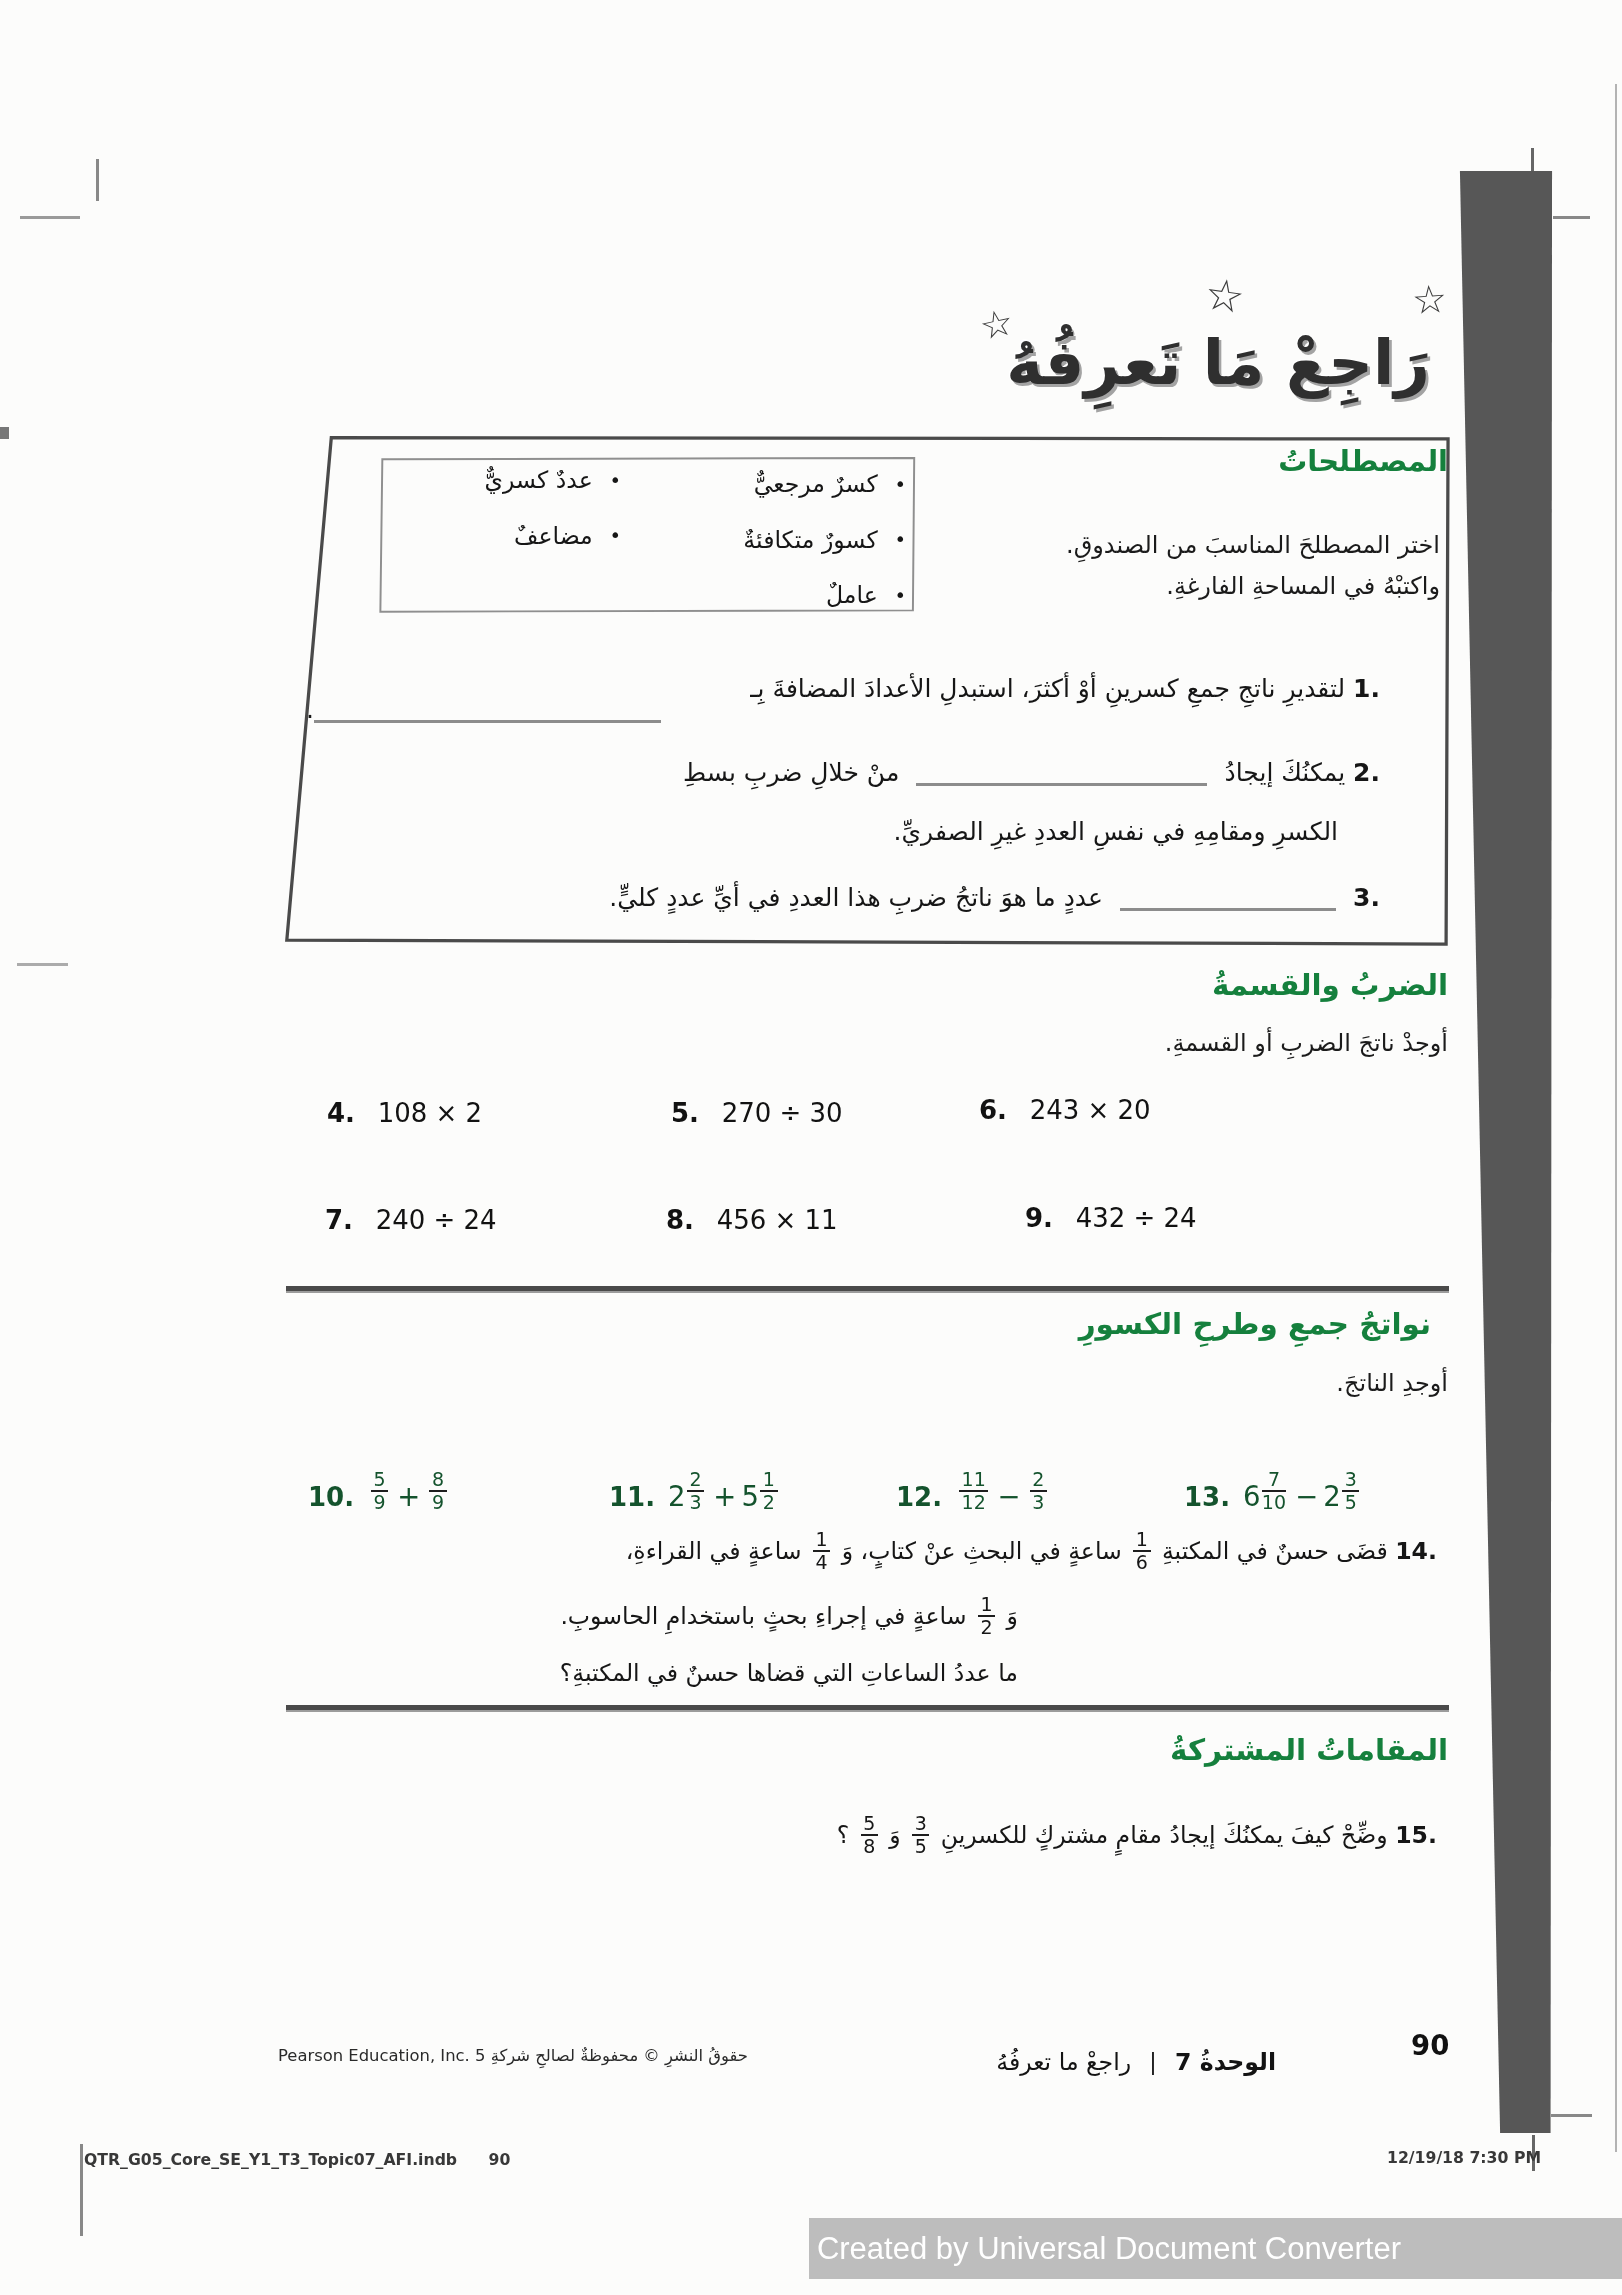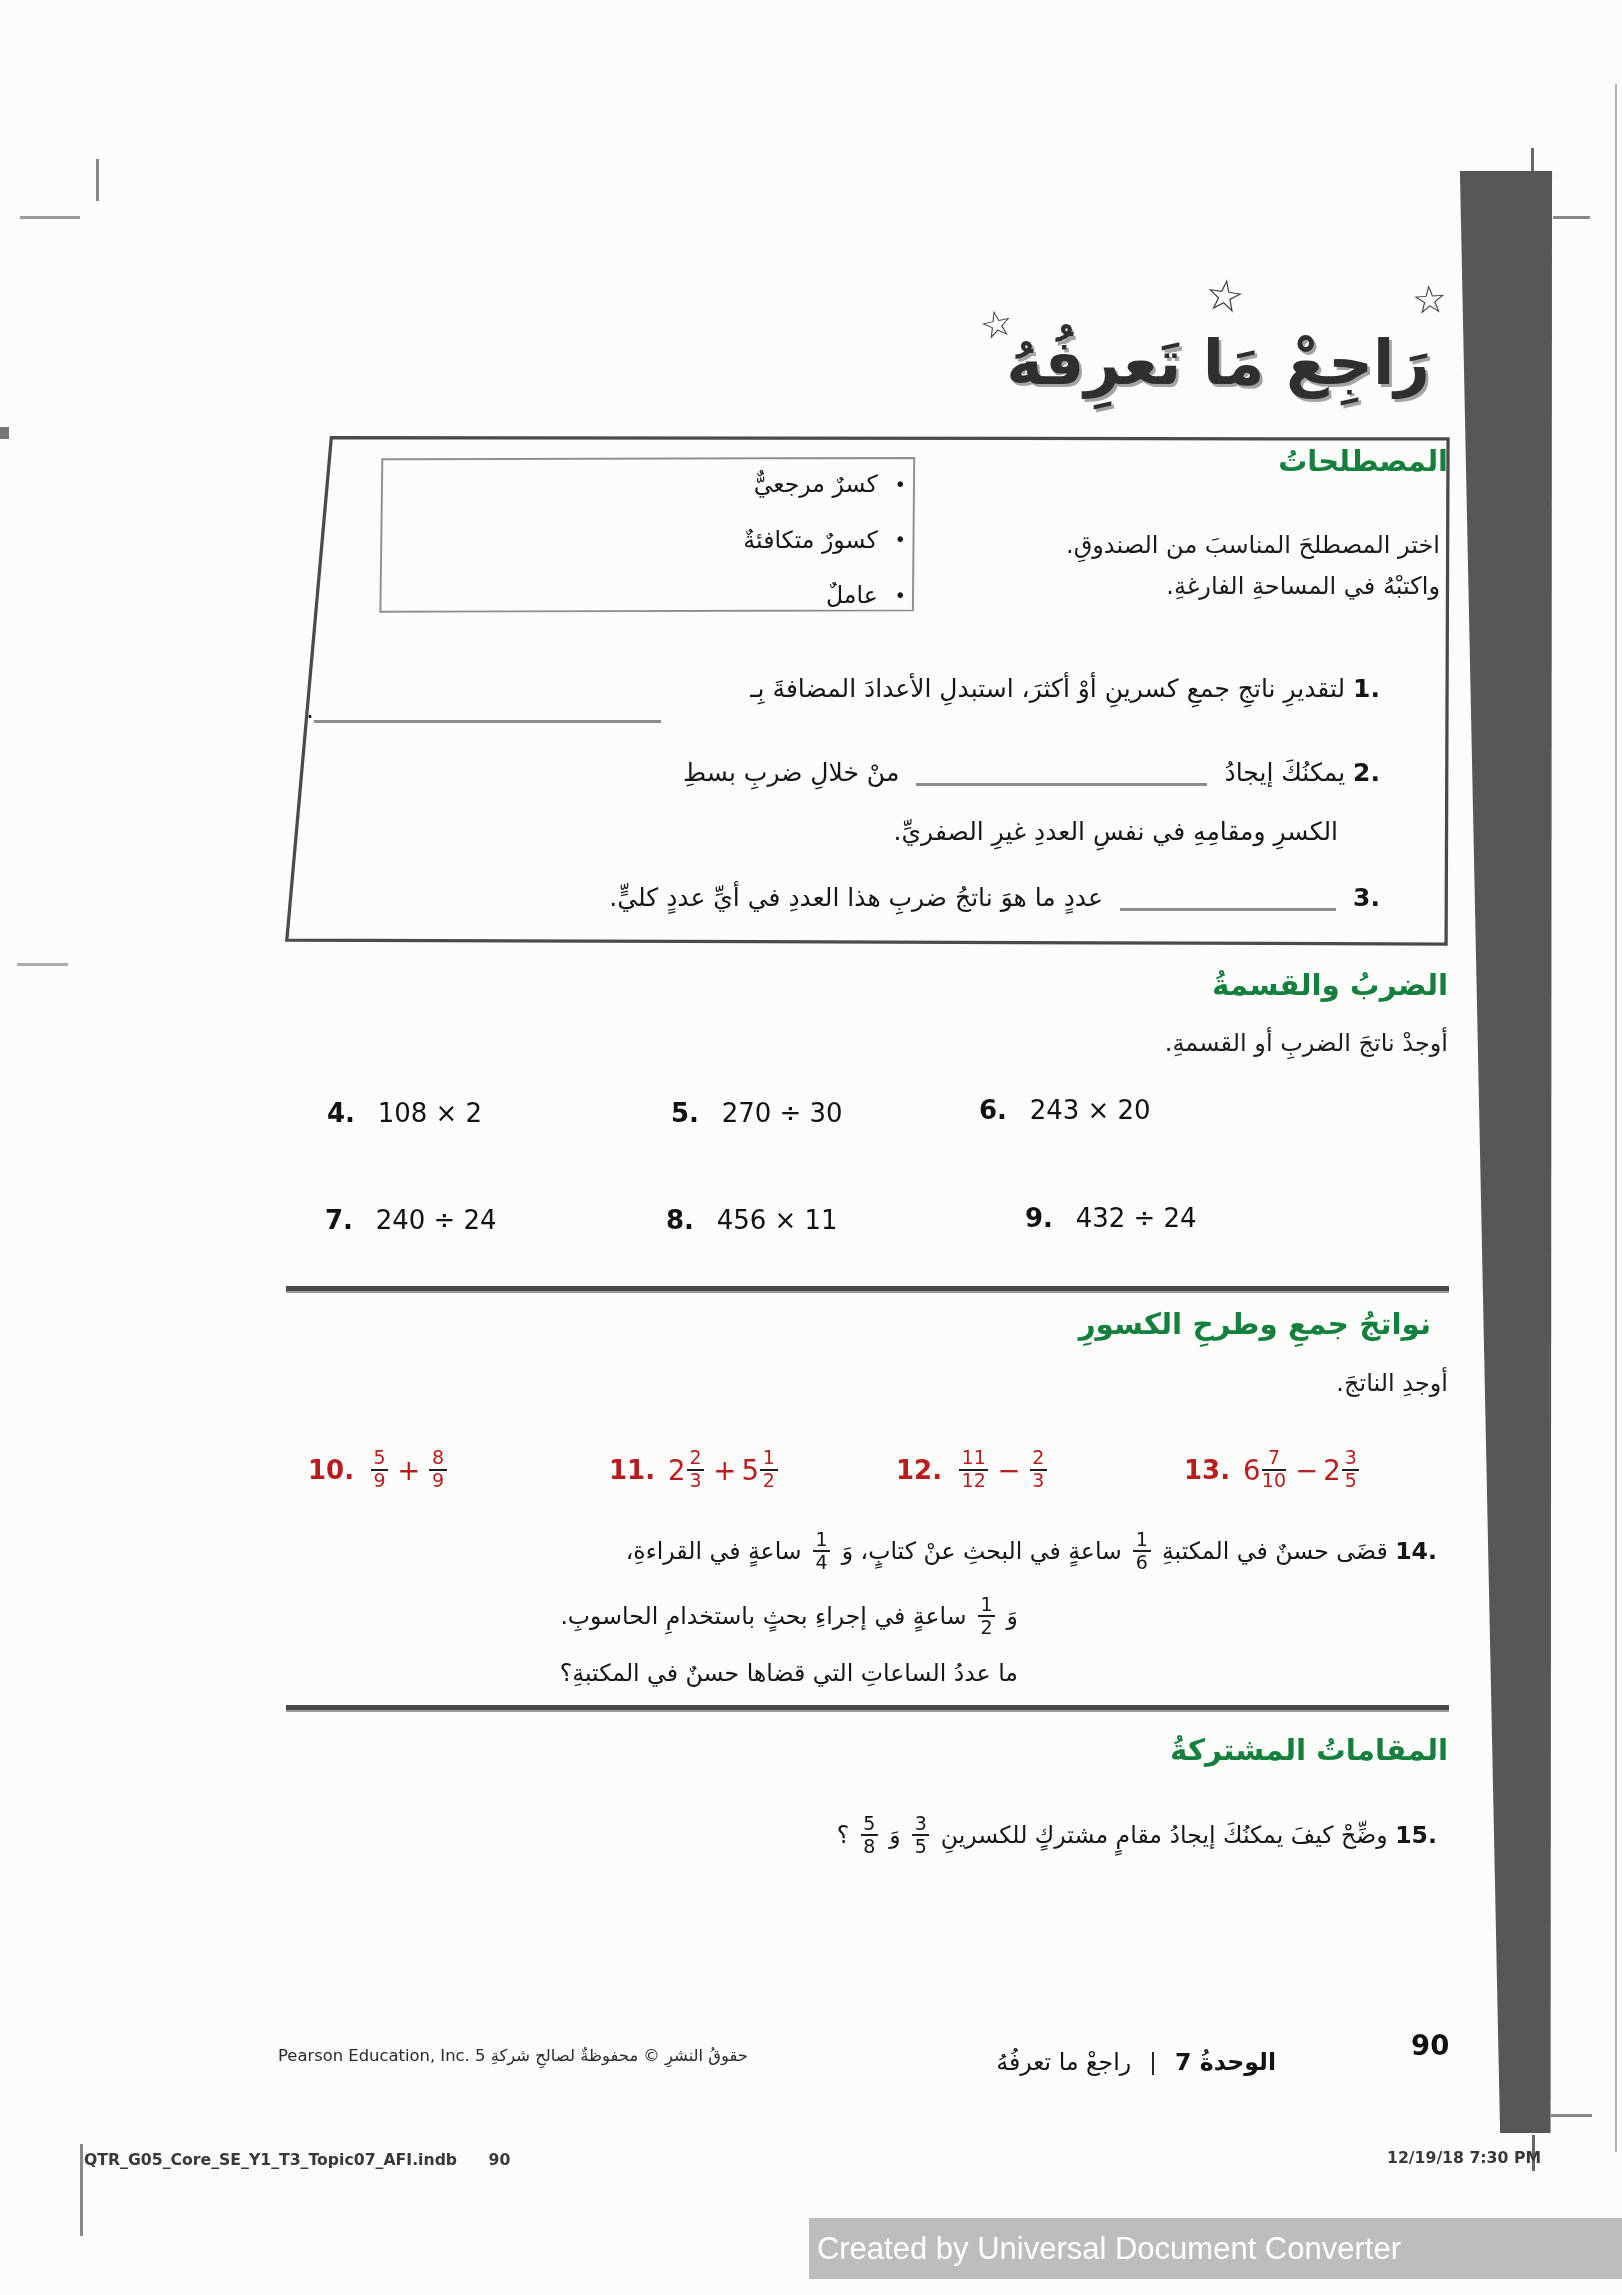--- a/index.html
+++ b/index.html
@@ -9,21 +9,21 @@
   .rtl{direction:rtl;unicode-bidi:embed;}
   .heading{font-weight:bold;font-size:29.4px;color:#15803d;white-space:nowrap;}
   .body-text{font-size:24px;color:#1b1b1b;white-space:nowrap;}
   .qline{font-size:25px;color:#161616;white-space:nowrap;}
   .qnum{font-weight:bold;}
   .blank{display:inline-block;border-bottom:3.3px solid #8c8c8c;height:25px;vertical-align:-5.2px;}
   .term{font-size:23.6px;color:#161616;white-space:nowrap;margin-bottom:27.5px;}
   .bullet{margin-left:9.2px;font-size:19.6px;vertical-align:1.3px;}
   .prob{font-size:26px;color:#121212;white-space:nowrap;direction:ltr;}
   .prob .pnum{font-weight:bold;margin-right:14.4px;font-size:26px;}
-  .fprob{display:flex;align-items:center;font-size:27.5px;color:#b91c1c;direction:ltr;white-space:nowrap;}
+  .fprob{display:flex;align-items:flex-end;font-size:27.5px;color:#14532d;direction:ltr;white-space:nowrap;}
   .fprob .pnum{font-weight:bold;font-size:26px;margin-right:13px;}
   .frac{display:inline-block;vertical-align:-0.52em;text-align:center;line-height:1.02;
         font-size:19px;direction:ltr;margin:0 3.9px;}
   .frac .fn{display:block;border-bottom:2px solid #1e1e1e;padding:0 2.6px 0.7px;}
   .frac .fd{display:block;padding-top:0.7px;}
   .whole{font-size:27.5px;}
   .op{margin:0 5.2px;}
   .star{position:absolute;color:#3d3d3d;line-height:1;}
   .title{font-weight:bold;font-size:62px;color:#2f2f2f;white-space:nowrap;
          text-shadow:-1.3px -1.3px 0 #ffffff, 2.6px 3.3px 0 #a3a3a3;letter-spacing:1.3px;}
@@ -80,20 +80,30 @@
     <div class="term">
       <span class="bullet">•</span>
       <span>كسورٌ متكافئةٌ</span>
     </div>
     <div class="term">
       <span class="bullet">•</span>
       <span>عاملٌ</span>
     </div>
   </div>
 
+  <div class="abs rtl" style="right:1002px;top:466px;">
+    <div class="term">
+      <span class="bullet">•</span>
+      <span>عددٌ كسريٌّ</span>
+    </div>
+    <div class="term">
+      <span class="bullet">•</span>
+      <span>مضاعفٌ</span>
+    </div>
+  </div>
 
   <div class="abs rtl qline" style="right:243px;top:674px;">
     <span class="qnum">.1</span>
     <span> </span>
     <span>لتقديرِ ناتجِ جمعِ كسرينِ أوْ أكثرَ، استبدلِ الأعدادَ المضافةَ بِـ</span>
   </div>
   <div class="abs rtl qline" style="left:306px;top:695px;">
     <span class="blank" style="width:347px;"></span><span>.</span>
   </div>
 

